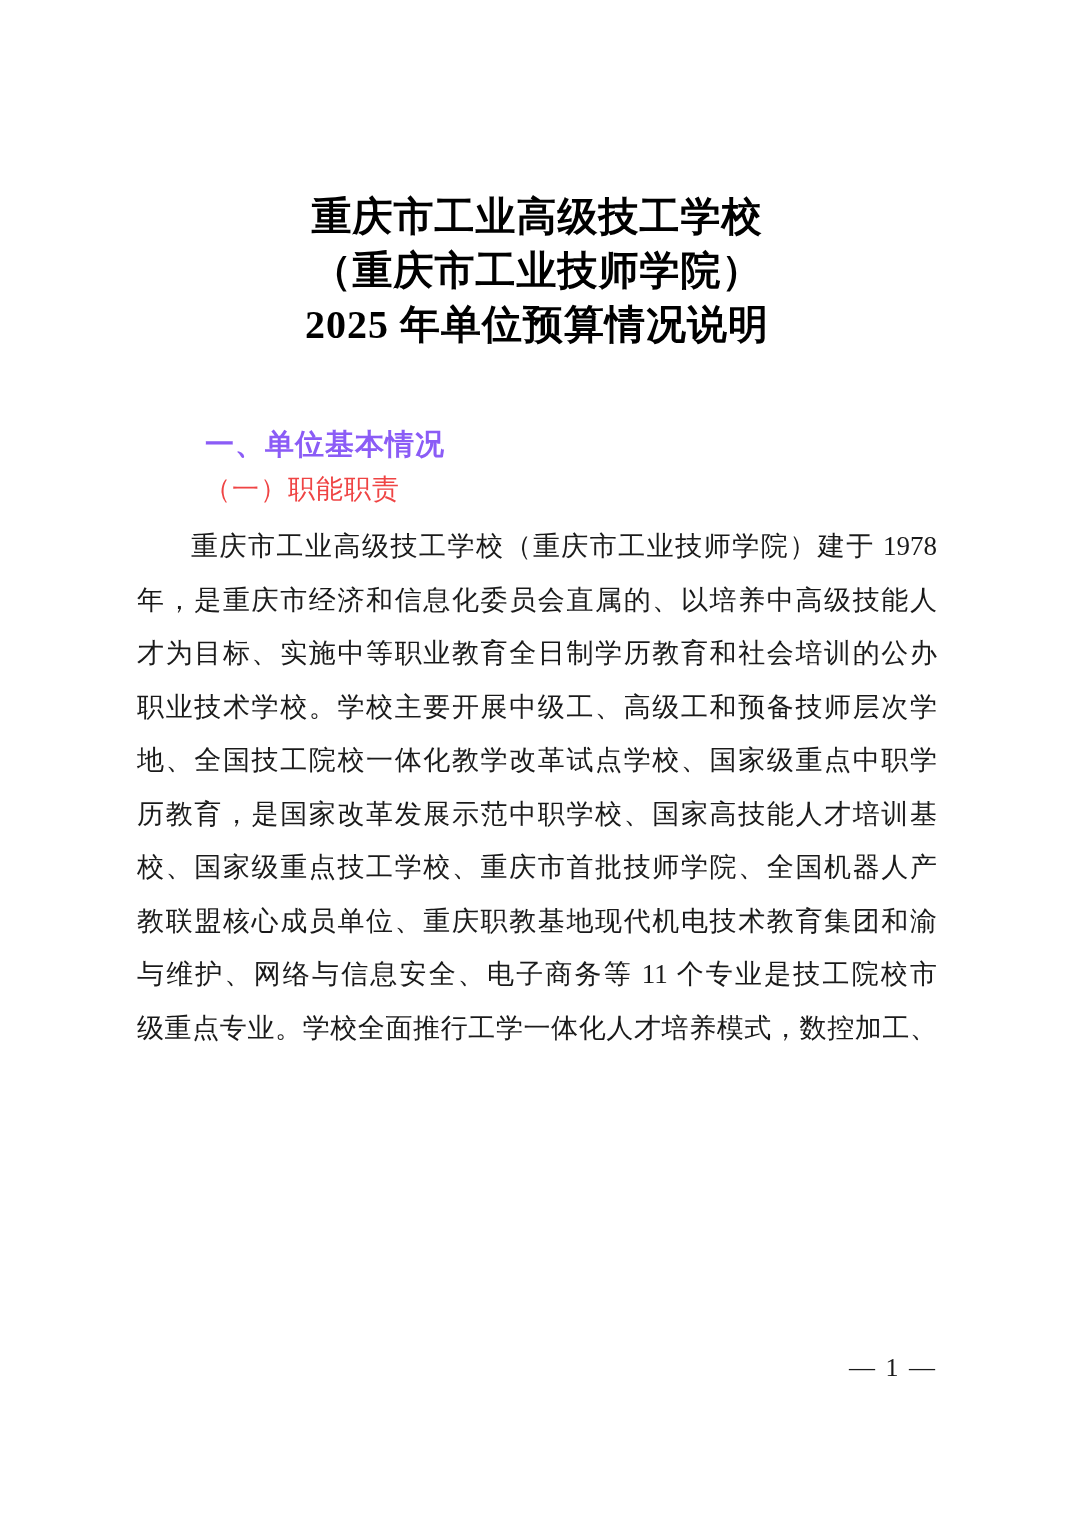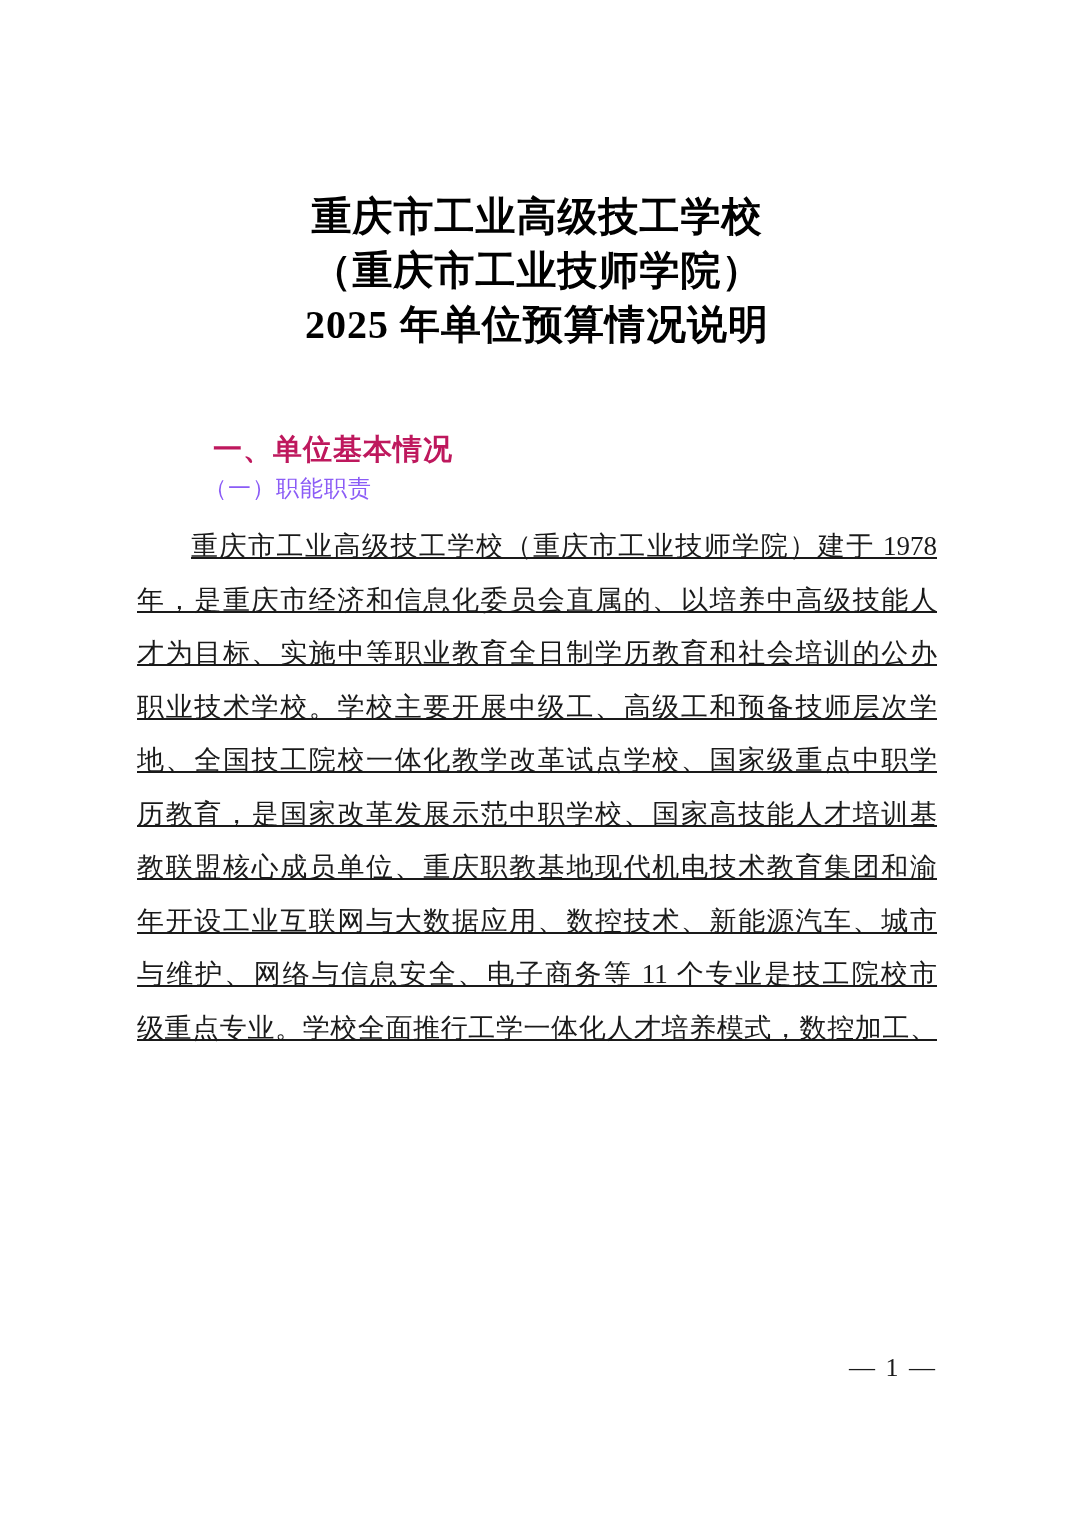--- a/index.html
+++ b/index.html
@@ -25,49 +25,48 @@
     font-weight: bold;
     font-size: 40px;
     line-height: 54px;
     letter-spacing: 1px;
     color: #000000;
   }
   .section-heading {
     position: absolute;
     top: 418px;
     left: 197px;
-    margin: 16px;
-    font-family: Liberation Mono, monospace;
+    margin: 8px;
+    font-family: Liberation Sans, sans-serif;
     font-weight: bold;
     font-size: 29px;
     line-height: 36px;
     letter-spacing: 1px;
-    color: #be185d;
+    color: #8b5cf6;
   }
   .sub-heading {
     position: absolute;
     top: 471px;
     left: 204px;
     margin: 0;
     font-family: "Liberation Serif", "DejaVu Serif", serif;
     font-weight: normal;
-    font-size: 23px;
+    font-size: 27px;
     line-height: 36px;
     letter-spacing: 1px;
-    color: #8b5cf6;
+    color: #ef4444;
   }
   .body-text {
     position: absolute;
     top: 520px;
     left: 137px;
     width: 800px;
     font-family: "Liberation Serif", "DejaVu Serif", serif;
     font-size: 27px;
     color: #1a1a1a;
-    text-decoration: underline;
   }
   .body-line {
     height: 53.5px;
     line-height: 53.5px;
     text-align: justify;
     text-align-last: justify;
     white-space: nowrap;
   }
   .body-line.first-line {
     padding-left: 54px;
@@ -98,21 +97,21 @@
 
   <h3 class="sub-heading">（一）职能职责</h3>
 
   <div class="body-text">
       <div class="body-line first-line">重庆市工业高级技工学校（重庆市工业技师学院）建于 1978</div>
       <div class="body-line">年，是重庆市经济和信息化委员会直属的、以培养中高级技能人</div>
       <div class="body-line">才为目标、实施中等职业教育全日制学历教育和社会培训的公办</div>
       <div class="body-line">职业技术学校。学校主要开展中级工、高级工和预备技师层次学</div>
       <div class="body-line">地、全国技工院校一体化教学改革试点学校、国家级重点中职学</div>
       <div class="body-line">历教育，是国家改革发展示范中职学校、国家高技能人才培训基</div>
+      <div class="body-line">校、国家级重点技工学校、重庆市首批技师学院、全国机器人产</div>
       <div class="body-line">教联盟核心成员单位、重庆职教基地现代机电技术教育集团和渝</div>
-      <div class="body-line">年开设工业互联网与大数据应用、数控技术、新能源汽车、城市</div>
       <div class="body-line">与维护、网络与信息安全、电子商务等 11 个专业是技工院校市</div>
       <div class="body-line">级重点专业。学校全面推行工学一体化人才培养模式，数控加工、</div>
     </div>
 
   <footer class="page-footer">— 1 —</footer>
 
 </div>
 
 </body></html>

